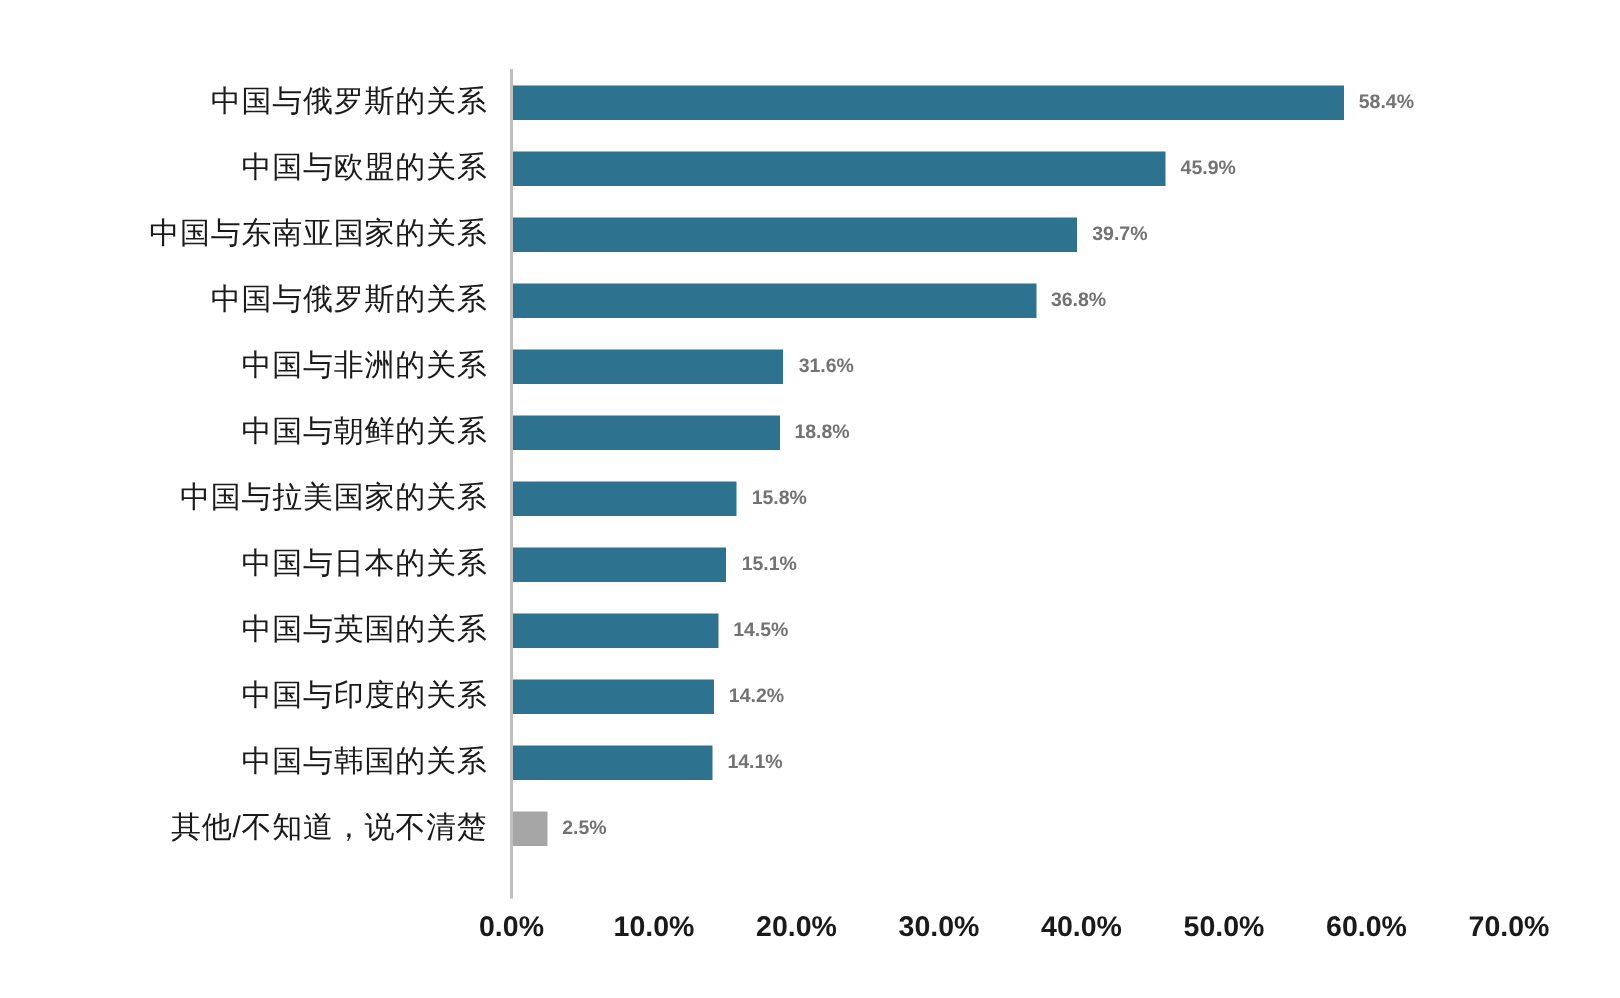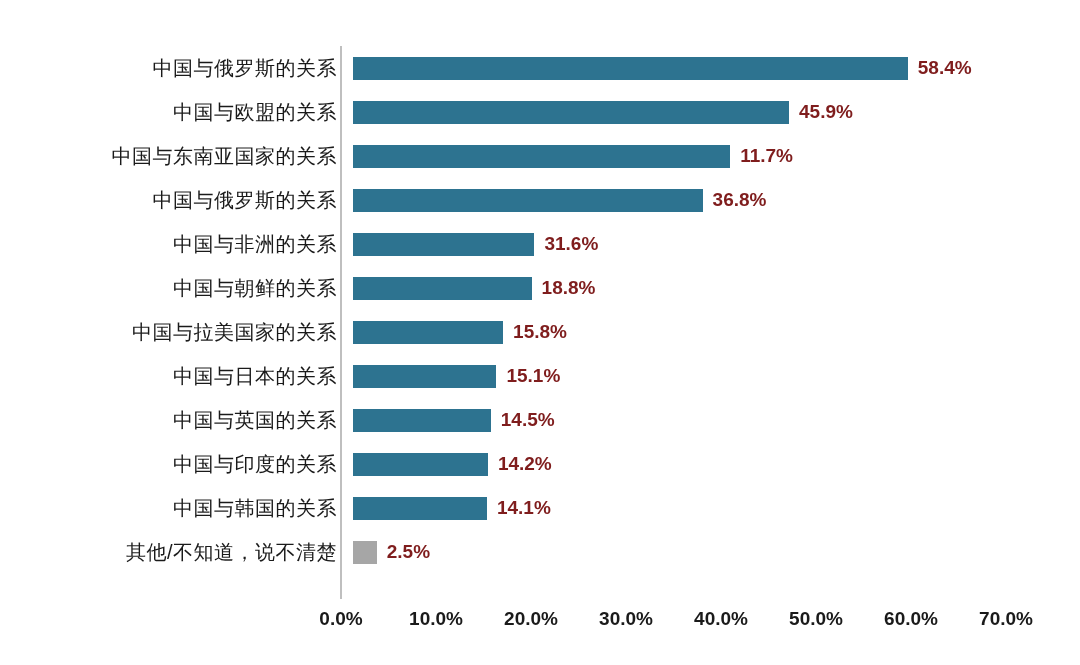--- a/index.html
+++ b/index.html
@@ -14,21 +14,21 @@
     overflow: hidden;
   }
   #chart-root {
     position: relative;
     width: 1080px;
     height: 665px;
   }
   
   .row {
     position: absolute;
-    left: 12px;
+    left: 0;
     width: 968px;
     height: 44px;
     text-decoration: underline;
   }
   .cat-label {
     position: absolute;
     left: 0;
     top: 0;
     width: 325px;
     height: 44px;
@@ -47,23 +47,23 @@
     background: #2d7390;
   }
   .bar.other {
     background: #a6a6a6;
   }
   .val-label {
     position: absolute;
     top: 0;
     height: 44px;
     line-height: 44px;
-    font-size: 19px;
+    font-size: 13px;
     font-weight: bold;
-    color: #7f1d1d;
+    color: #737373;
     white-space: nowrap;
   }
   #axis-line {
     position: absolute;
     left: 340px;
     top: 46px;
     width: 2px;
     height: 553px;
     background: #bfbfbf;
   }
@@ -97,21 +97,21 @@
           <div class="val-label" style="left: 905.8px;">58.4%</div>
         </div>
         <div class="row" style="top: 90px;">
           <div class="cat-label">中国与欧盟的关系</div>
           <div class="bar" style="width: 436.05px;"></div>
           <div class="val-label" style="left: 787.05px;">45.9%</div>
         </div>
         <div class="row" style="top: 134px;">
           <div class="cat-label">中国与东南亚国家的关系</div>
           <div class="bar" style="width: 377.15px;"></div>
-          <div class="val-label" style="left: 728.15px;">11.7%</div>
+          <div class="val-label" style="left: 728.15px;">39.7%</div>
         </div>
         <div class="row" style="top: 178px;">
           <div class="cat-label">中国与俄罗斯的关系</div>
           <div class="bar" style="width: 349.6px;"></div>
           <div class="val-label" style="left: 700.6px;">36.8%</div>
         </div>
         <div class="row" style="top: 222px;">
           <div class="cat-label">中国与非洲的关系</div>
           <div class="bar" style="width: 181.45px;"></div>
           <div class="val-label" style="left: 532.45px;">31.6%</div>

